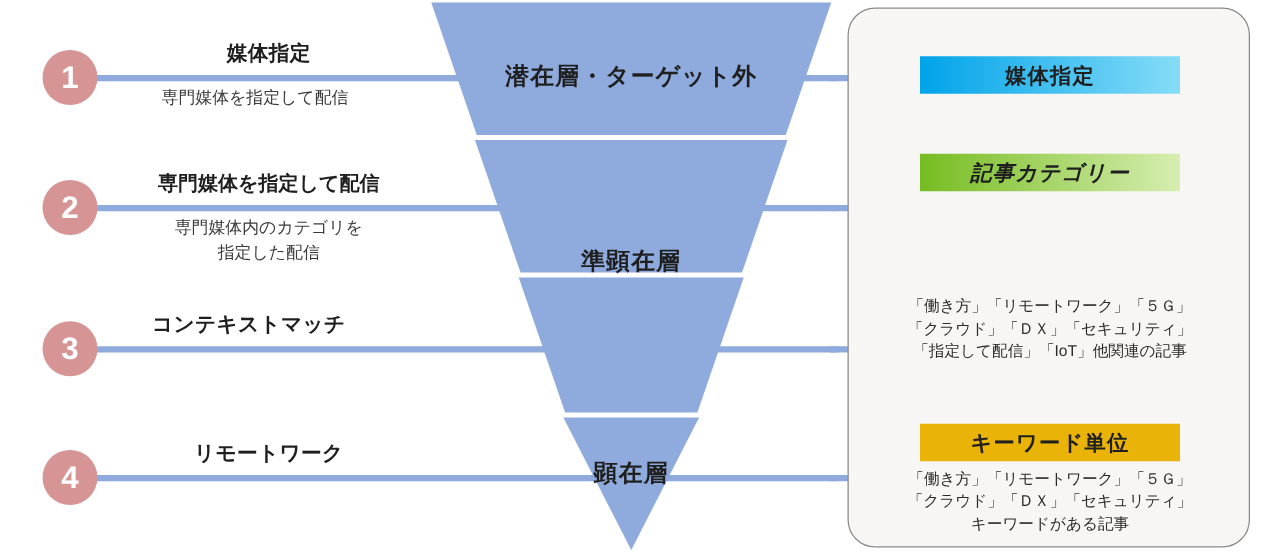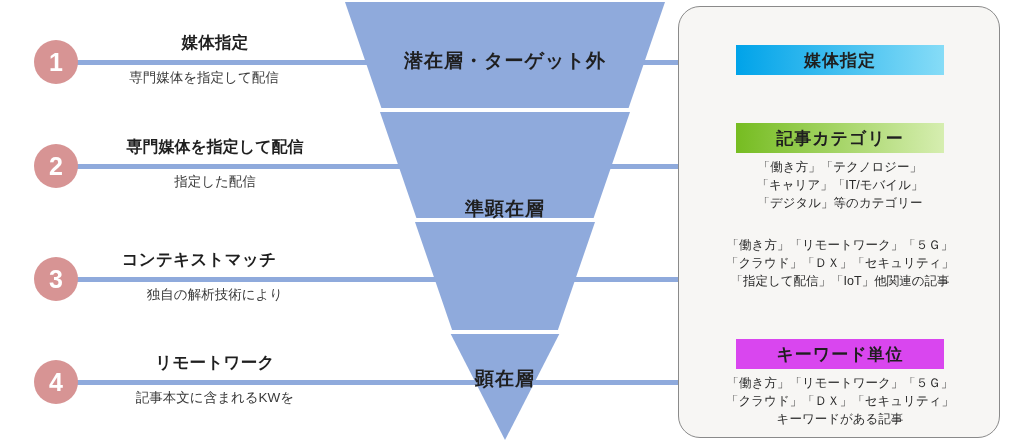--- a/index.html
+++ b/index.html
@@ -134,65 +134,59 @@
     <div class="step-title" style="left:80px;top:32px;">媒体指定</div>
     <div class="step-desc" style="left:64px;top:68px;">
       <div>専門媒体を指定して配信</div>
     </div>
   </div>
 
   <div class="step">
     <div class="badge-num" style="left:34px;top:144px;">2</div>
     <div class="step-title tight" style="left:80px;top:137px;">専門媒体を指定して配信</div>
     <div class="step-desc" style="left:75px;top:172px;">
+      <div>専門媒体内のカテゴリを</div>
       <div>指定した配信</div>
     </div>
   </div>
 
   <div class="step">
     <div class="badge-num" style="left:34px;top:257px;">3</div>
     <div class="step-title" style="left:64px;top:249px;">コンテキストマッチ</div>
     <div class="step-desc" style="left:75px;top:285px;">
-      <div>独自の解析技術により</div>
     </div>
   </div>
 
   <div class="step">
     <div class="badge-num" style="left:34px;top:360px;">4</div>
     <div class="step-title" style="left:80px;top:352px;">リモートワーク</div>
     <div class="step-desc" style="left:75px;top:388px;">
-      <div>記事本文に含まれるKWを</div>
     </div>
   </div>
 
   <div id="panel">
 
     <div class="cat" style="top:38px;">
       <div class="cat-badge" style="background:linear-gradient(to right,#00A3E9,#86DCF7);">媒体指定</div>
     </div>
 
     <div class="cat" style="top:116px;">
-      <div class="cat-badge" style="background:linear-gradient(to right,#76BC21,#D6EEB0);">記事カテゴリー</div>
-      <div class="cat-lines">
-        <div>「働き方」「テクノロジー」</div>
-        <div>「キャリア」「IT/モバイル」</div>
-        <div>「デジタル」等のカテゴリー</div>
-      </div>
+      <div class="cat-badge" style="background:linear-gradient(to right,#76BC21,#D6EEB0);font-style:italic;">記事カテゴリー</div>
     </div>
 
     <div class="cat" style="top:224px;">
       <div class="cat-lines">
         <div>「働き方」「リモートワーク」「５Ｇ」</div>
         <div>「クラウド」「ＤＸ」「セキュリティ」</div>
         <div>「指定して配信」「IoT」他関連の記事</div>
       </div>
     </div>
 
     <div class="cat" style="top:332px;">
-      <div class="cat-badge" style="background:#d946ef;">キーワード単位</div>
+      <div class="cat-badge" style="background:#eab308;">キーワード単位</div>
       <div class="cat-lines">
         <div>「働き方」「リモートワーク」「５Ｇ」</div>
         <div>「クラウド」「ＤＸ」「セキュリティ」</div>
         <div>キーワードがある記事</div>
       </div>
     </div>
 
   </div>
 
 </div>

